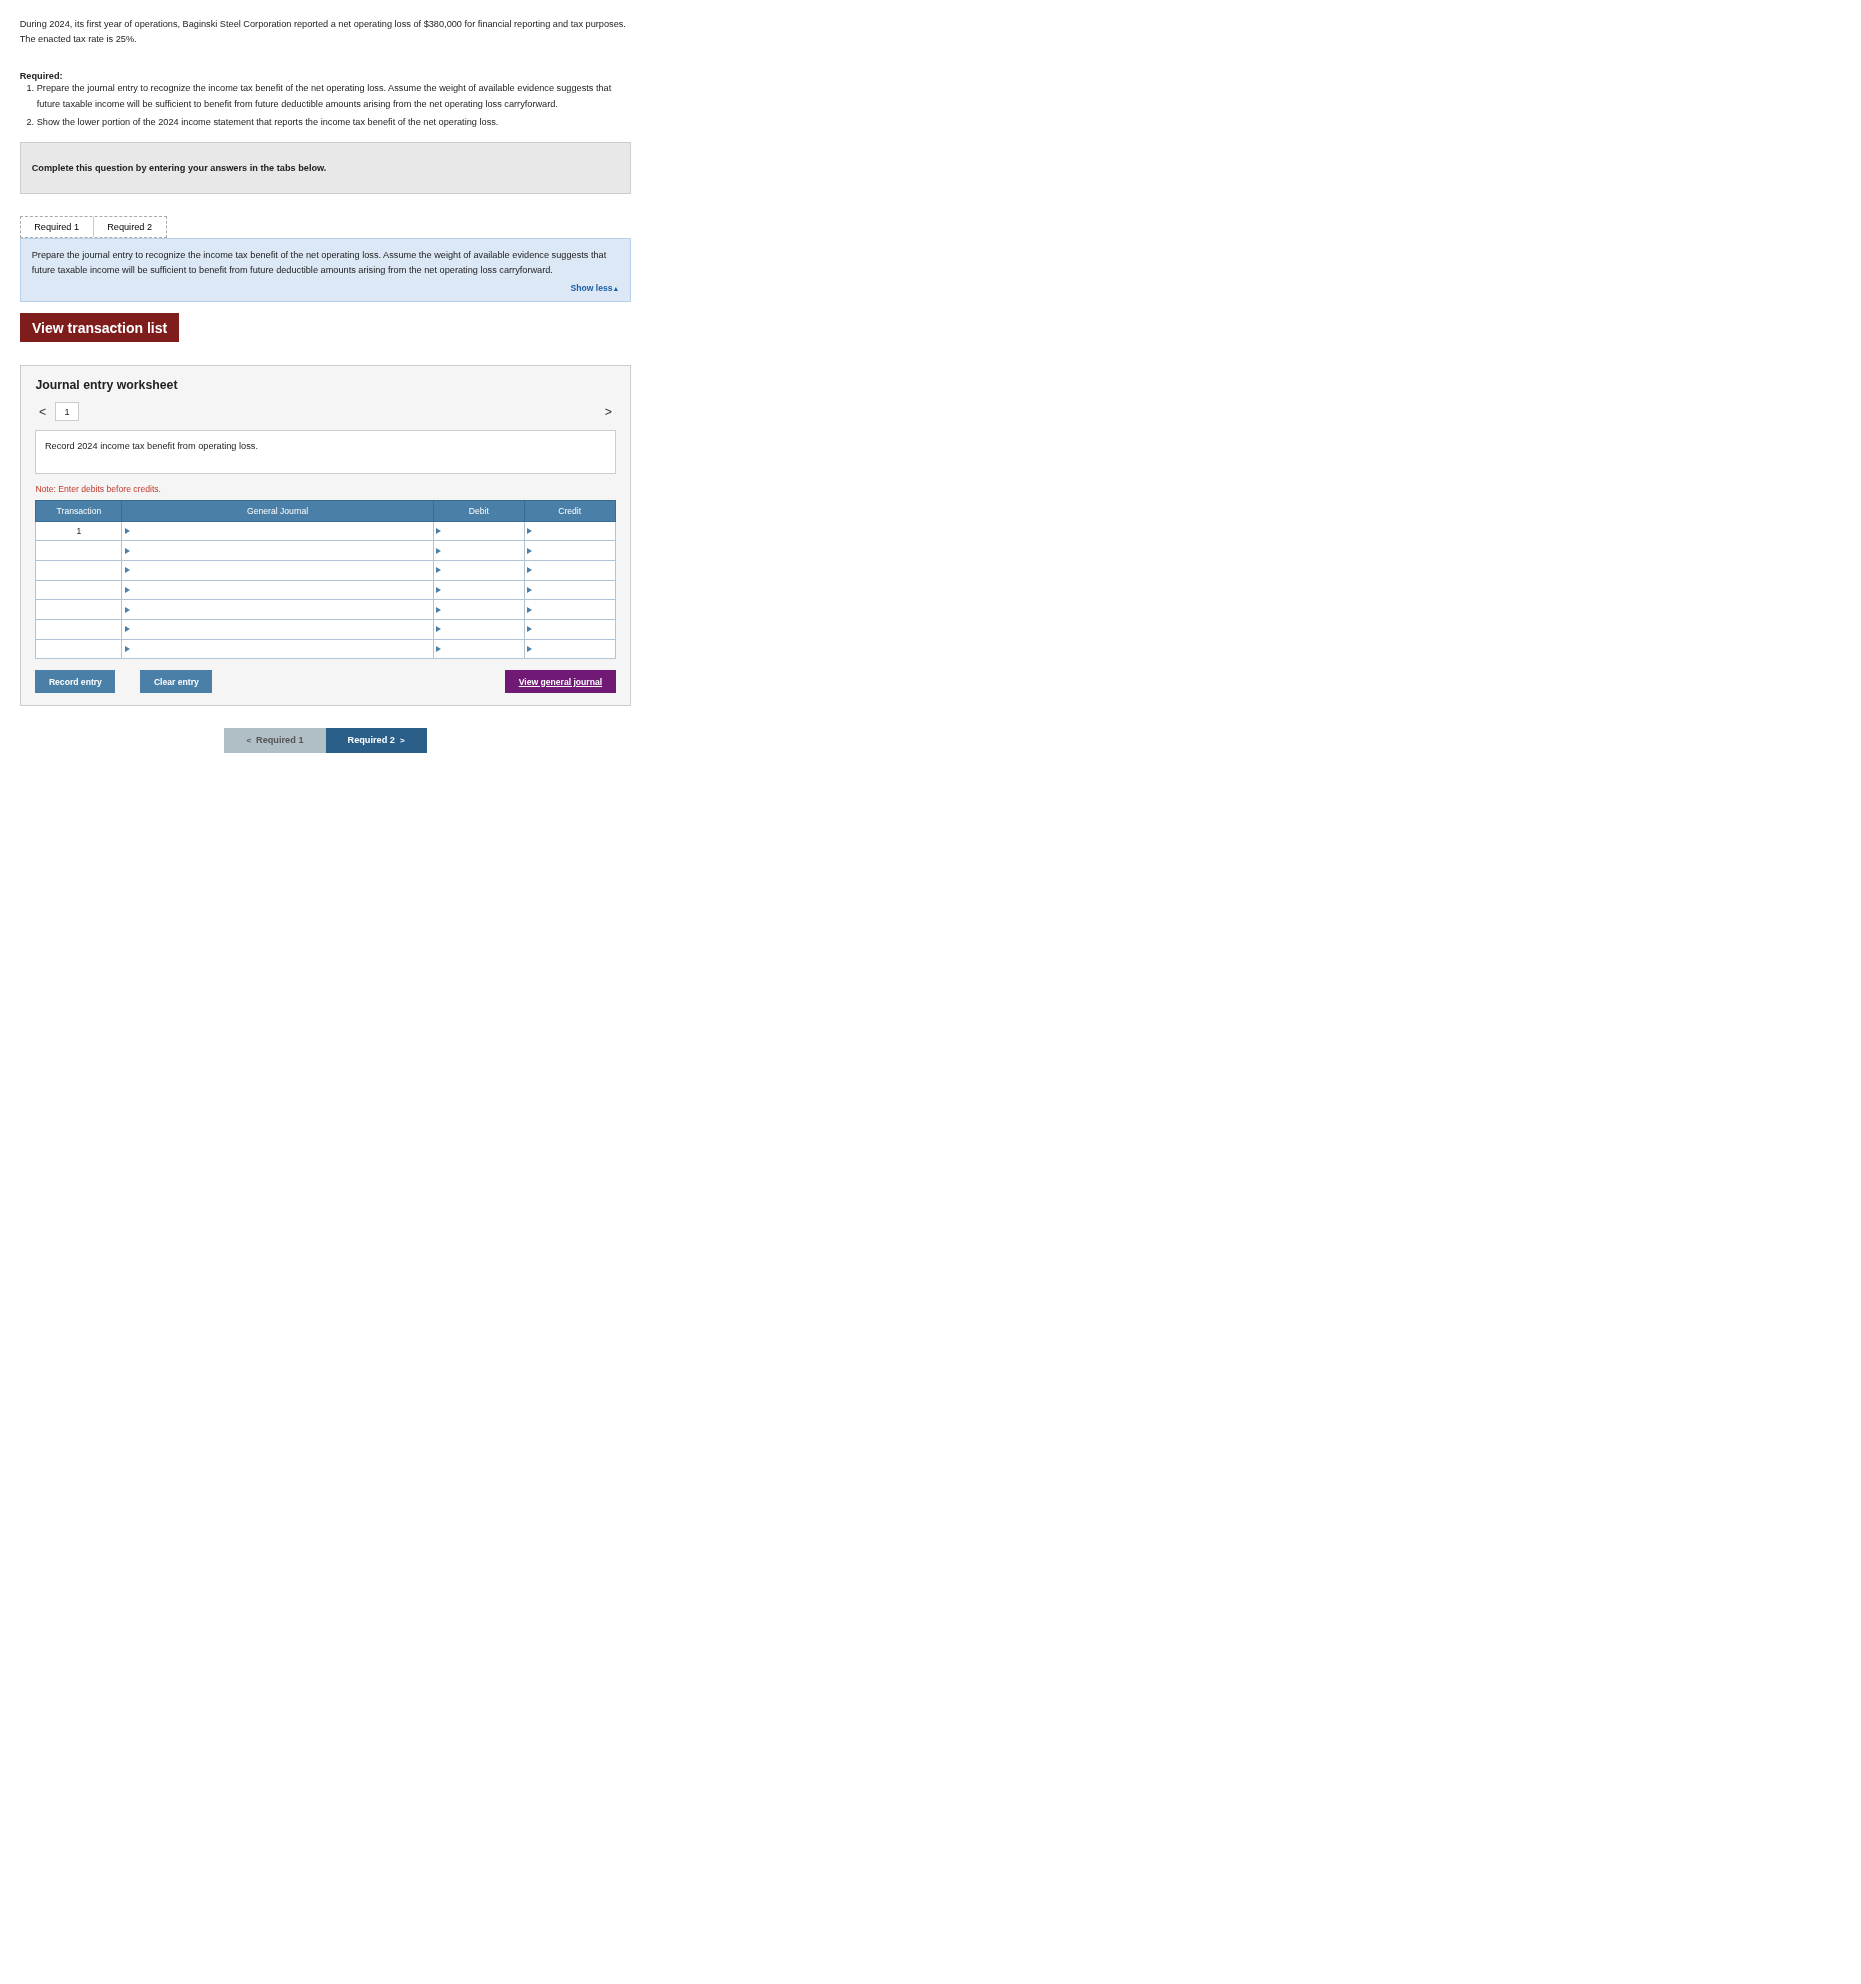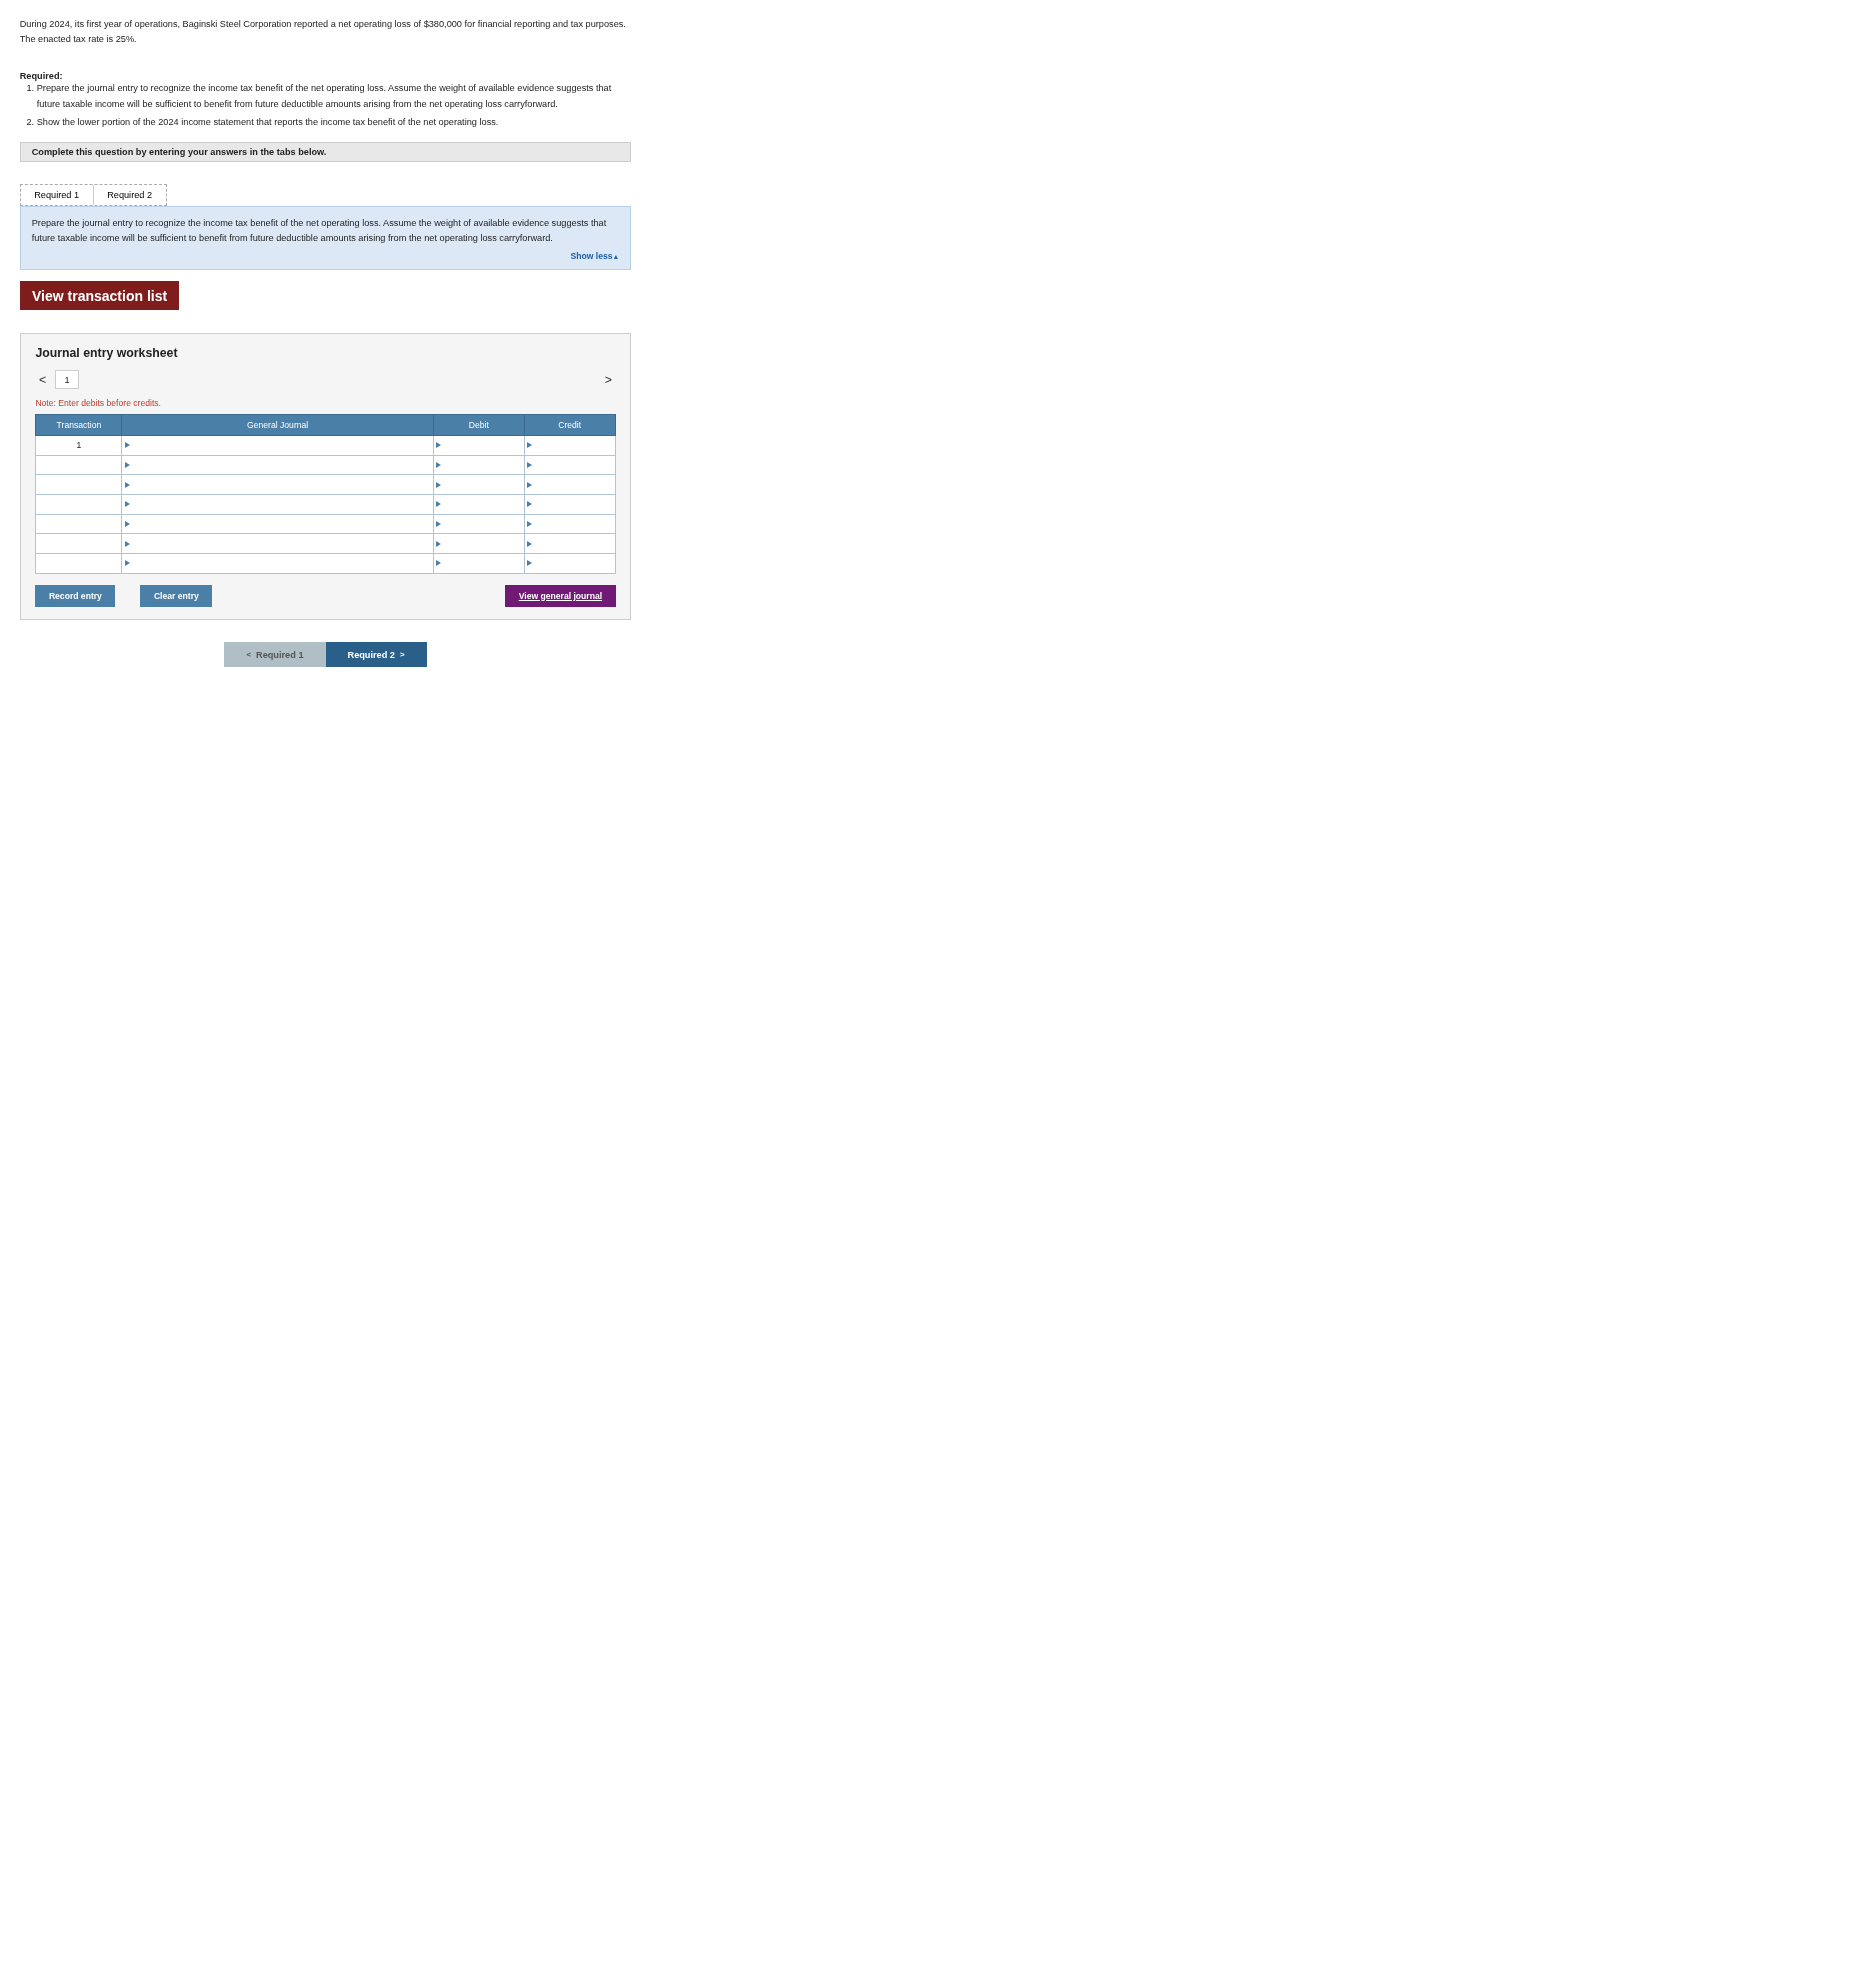--- a/index.html
+++ b/index.html
@@ -26,21 +26,21 @@
     ol {
       margin-left: 17px;
       line-height: 1.7;
     }
     ol li {
       margin-bottom: 2.5px;
     }
     .instruction-box {
       background: #e8e8e8;
       border: 0.6px solid #ccc;
-      padding: 4px 11px;
+      padding: 20px 11px;
       margin: 11px 0 0 0;
       font-size: 9.2px;
     }
     .instruction-box strong {
       font-weight: bold;
     }
     .tabs-wrapper {
       border: 1.2px dashed #aaa;
       display: inline-flex;
       margin-top: 11px;
@@ -309,20 +309,23 @@
   <div class="nav-row">
     <div class="nav-left">
       <button class="nav-btn">&lt;</button>
       <div class="page-num-box">
         <span>1</span>
       </div>
     </div>
     <button class="nav-btn">&gt;</button>
   </div>
 
+  <div class="description-box">
+    <span>Record 2024 income tax benefit from operating loss.</span>
+  </div>
 
   <p class="note-debits">Note: Enter debits before credits.</p>
 
   <table class="journal-table">
     <thead>
       <tr>
         <th class="center">Transaction</th>
         <th class="center">General Journal</th>
         <th class="center">Debit</th>
         <th class="center">Credit</th>

